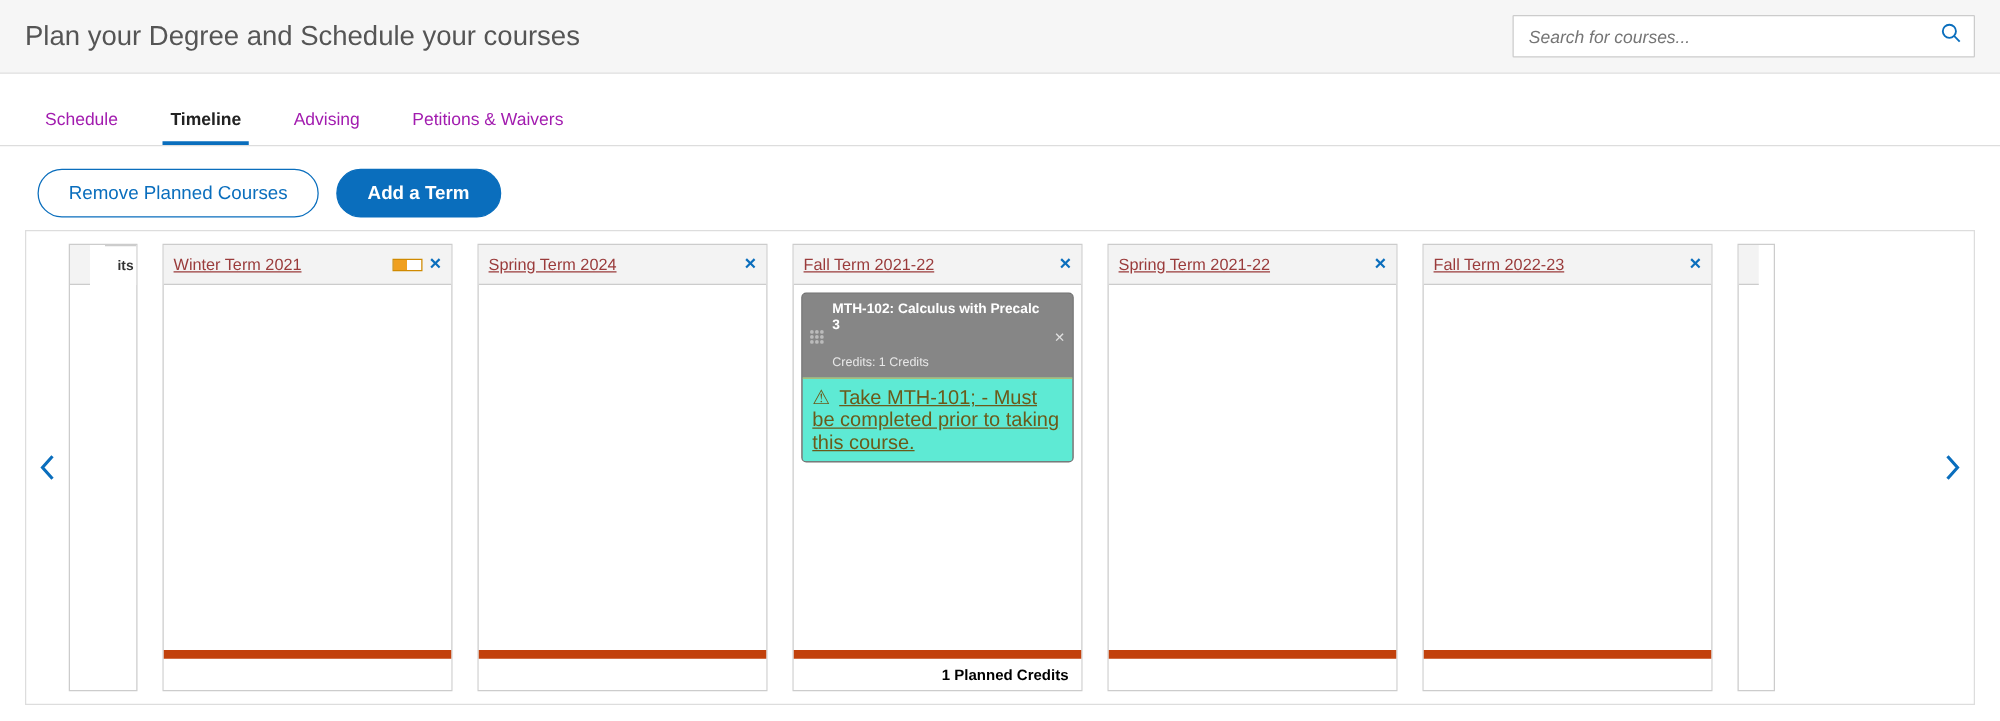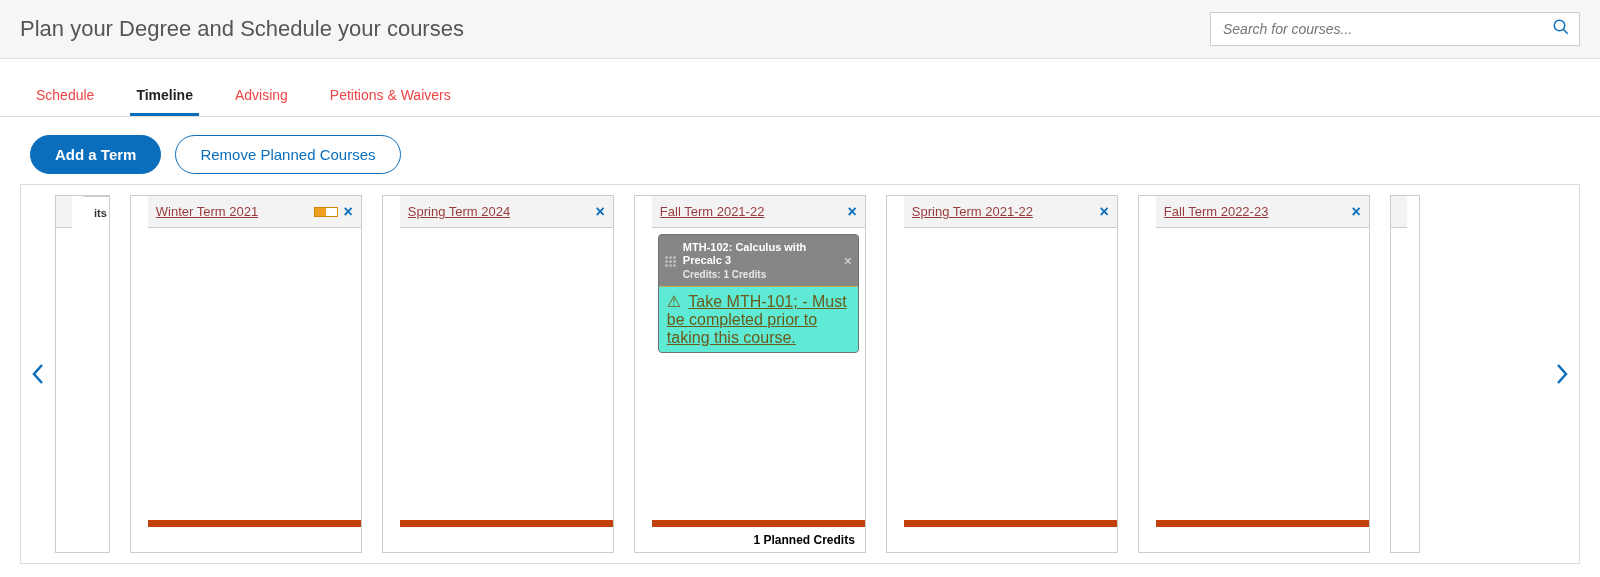--- a/index.html
+++ b/index.html
@@ -46,21 +46,21 @@
   .tabs {
     display: flex;
     gap: 30px;
     padding: 0 30px;
     border-bottom: 1px solid #ddd;
     margin-top: 18px;
   }
   .tab {
     padding: 10px 6px 10px 6px;
     font-size: 14px;
-    color: #ef4444;
+    color: #a21caf;
     cursor: pointer;
     border-bottom: 3px solid transparent;
   }
   .tab.active {
     color: #222;
     font-weight: 600;
     border-bottom-color: #0a6ebd;
   }
 
   
@@ -129,21 +129,20 @@
     height: 32px; border-top: 1px solid #ccc; background: #fff;
     font-size: 11px; color: #333; display: flex; align-items: center; justify-content: flex-end; padding-right: 2px;
   }
 
   .term-col {
     flex: 0 0 232px;
     border: 1px solid #ccc;
     display: flex;
     flex-direction: column;
     background: #fff;
-    padding-left: 17px;
   }
   .term-header {
     height: 32px;
     background: #f3f3f3;
     border-bottom: 1px solid #ccc;
     display: flex;
     align-items: center;
     justify-content: space-between;
     padding: 0 8px;
   }
@@ -218,22 +217,21 @@
   }
   .course-info { flex: 1; }
   .course-title {
     font-size: 11px;
     font-weight: 700;
     line-height: 1.2;
   }
   .course-credits {
     font-size: 10px;
     color: #e8e8e8;
-    margin-top: 2px;
-    font-weight: bold;
+    margin-top: 18px;
   }
   .course-close {
     color: #e0e0e0;
     font-size: 14px;
     cursor: pointer;
   }
   .course-warning {
     background: #5eead4;
     border-top: 1px solid #c0b060;
     padding: 5px 8px;
@@ -264,22 +262,22 @@
 </div>
 
 <div class="tabs">
   <div class="tab">Schedule</div>
   <div class="tab active">Timeline</div>
   <div class="tab">Advising</div>
   <div class="tab">Petitions &amp; Waivers</div>
 </div>
 
 <div class="actions">
+  <button class="btn btn-secondary">Remove Planned Courses</button>
   <button class="btn btn-primary">Add a Term</button>
-  <button class="btn btn-secondary">Remove Planned Courses</button>
 </div>
 
 <div class="timeline-outer">
   <div class="nav-arrow">
     <svg width="14" height="22" viewBox="0 0 14 22" fill="none" stroke="currentColor" stroke-width="2.5">
         <polyline points="11,2 3,11 11,20"></polyline>
       </svg>
   </div>
 
   <div class="timeline-scroll">

